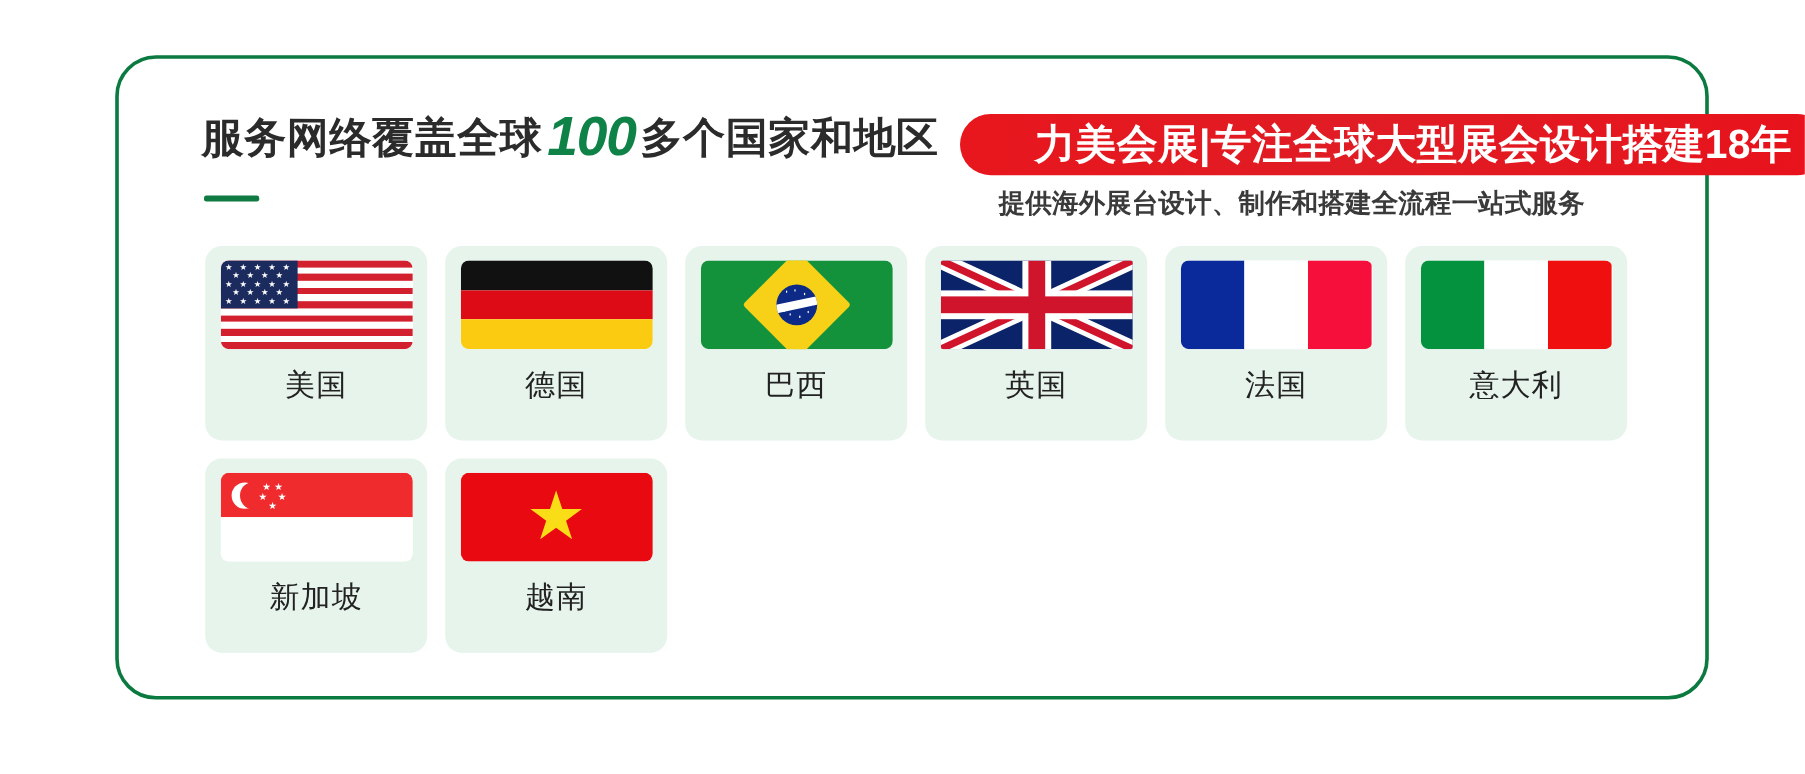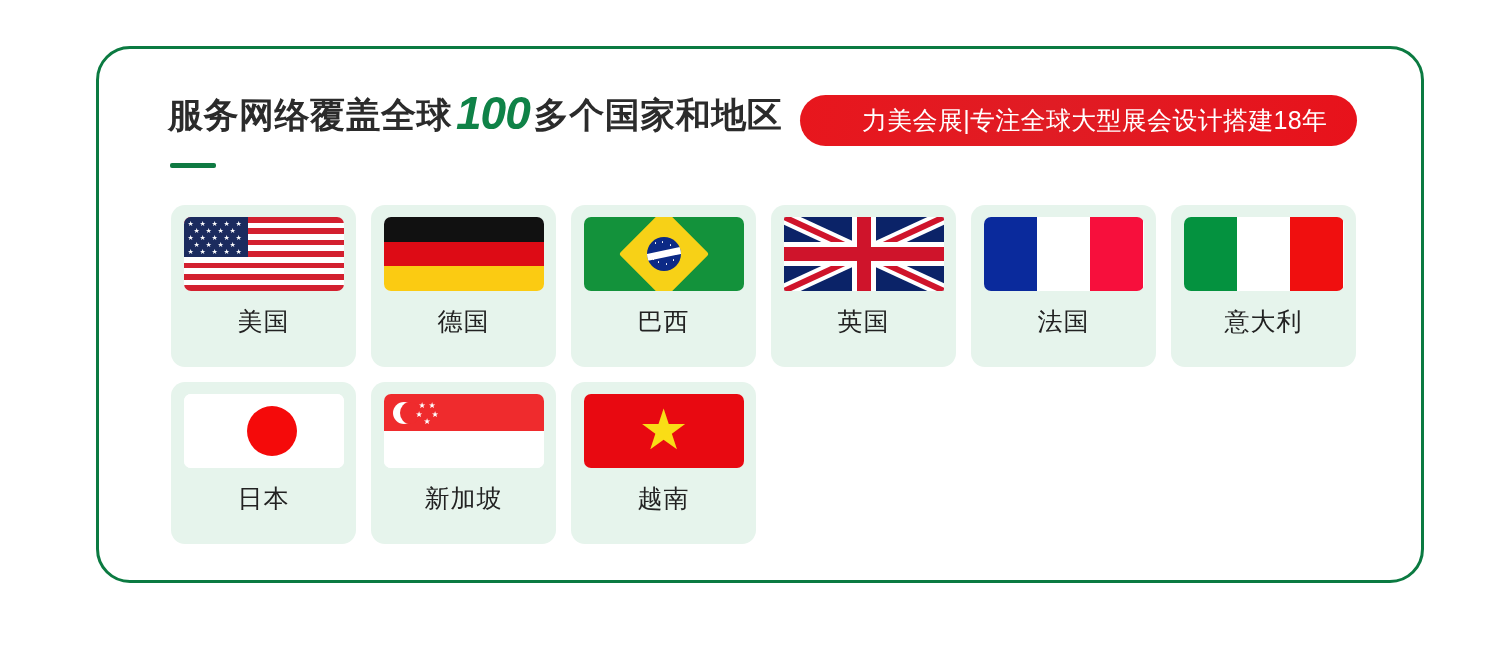--- a/index.html
+++ b/index.html
@@ -54,21 +54,21 @@
     position:absolute;left:707px;top:44px;
     height:51px;
     border-radius:26px;
     background:linear-gradient(100deg,#e8161d 0%,#e01c24 45%,#e8121b 100%);
     display:flex;align-items:center;justify-content:center;
     padding:0 30px;
     box-sizing:border-box;
     min-width:553px;
   }
   .badge-text{
-    color:#ffffff;font-size:25px;font-weight:normal;
+    color:#ffffff;font-size:34px;font-weight:bold;
     white-space:nowrap;letter-spacing:0.3px;margin-left:32px;
   }
   .subtitle{
     position:absolute;left:716px;top:108px;width:553px;
     text-align:center;
     font-size:22px;font-weight:bold;color:#3a3a3a;
     white-space:nowrap;
     letter-spacing:0.2px;
   }
 
@@ -203,20 +203,21 @@
   <div class="header" style="left:168px;top:90px;">
     <div class="headline">
       <span>服务网络覆盖全球</span><span class="big">100</span><span>多个国家和地区</span>
     </div>
     <div class="rule"></div>
   </div>
 
   <div class="badge" style="left:800px;top:95px;">
     <span class="badge-text">力美会展|专注全球大型展会设计搭建18年</span>
   </div>
+  <div class="subtitle" style="left:800px;top:155px;width:553px;">提供海外展台设计、制作和搭建全流程一站式服务</div>
 
   <div class="grid" style="left:171px;top:205px;">
 
     <div class="card">
       <div class="flagbox">
         <div class="us-stripes">
           <i style="top:0px"></i>
             <i style="top:11.4px"></i>
             <i style="top:22.8px"></i>
             <i style="top:34.2px"></i>
@@ -313,27 +314,20 @@
       <div class="flagbox">
         <div class="vt">
           <i style="background:#04923f"></i>
             <i style="background:#ffffff"></i>
             <i style="background:#f00f0f"></i>
         </div>
       </div>
       <div class="label">意大利</div>
     </div>
 
-    <div class="card">
-      <div class="flagbox">
-        <div class="jp"></div>
-        <div class="jp-circle"></div>
-      </div>
-      <div class="label">日本</div>
-    </div>
 
 
     <div class="card">
       <div class="flagbox">
         <div class="sg-top"></div>
         <div class="sg-bot"></div>
         <div class="sg-moon"></div>
         <div class="sg-star" style="left:35px;top:8px">★</div>
         <div class="sg-star" style="left:45px;top:8px">★</div>
         <div class="sg-star" style="left:32px;top:17px">★</div>

